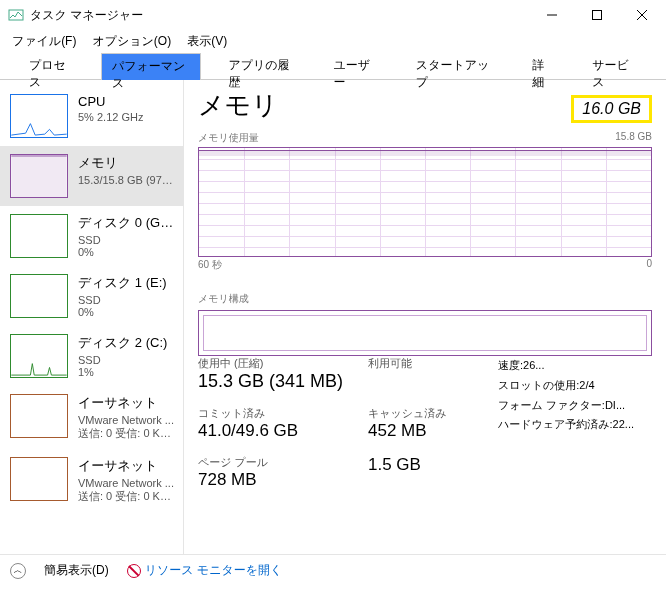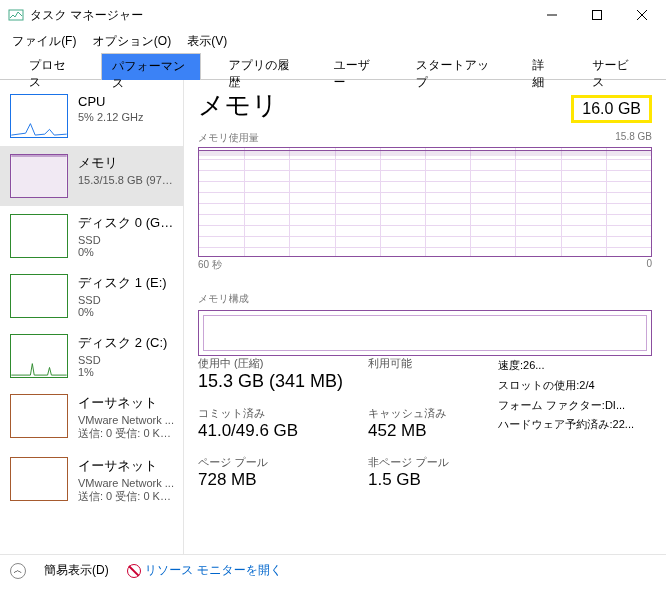--- a/index.html
+++ b/index.html
@@ -19,21 +19,21 @@
   .side-item { display: flex; padding: 8px 8px 8px 10px; gap: 10px; cursor: default; }
   .side-item.selected { background: #e5e5e5; }
   .side-graph { width: 58px; height: 44px; border: 1px solid; position: relative; background: #fff; }
   .side-graph svg { position: absolute; bottom: 0; left: 0; width: 100%; height: 100%; }
   .side-info { flex: 1; min-width: 0; }
   .side-title { font-size: 13px; margin-bottom: 2px; white-space: nowrap; overflow: hidden; text-overflow: ellipsis; }
   .side-sub { font-size: 11px; color: #555; white-space: nowrap; overflow: hidden; text-overflow: ellipsis; }
   .main { flex: 1; padding: 8px 14px; position: relative; }
   .main-header { display: flex; align-items: flex-end; justify-content: space-between; margin-bottom: 8px; }
   .main-title { font-size: 26px; font-weight: 400; }
-  .main-total { font-size: 16px; border: 3px solid #ffe600; padding: 2px 8px; }
+  .main-total { font-size: 16px; border: 3px solid #ffe600; padding: 2px 8px; font-style: italic; }
   .graph-label-row { display: flex; justify-content: space-between; font-size: 10px; color: #777; margin-bottom: 2px; }
   .big-graph { width: 100%; height: 110px; border: 1px solid #8b4e9f; position: relative; background: #fff; }
   .big-graph .fill { position: absolute; top: 2px; left: 0; width: 100%; height: 6px; background: rgba(139,78,159,0.15); border-top: 1px solid #8b4e9f; }
   .axis-row { display: flex; justify-content: space-between; font-size: 10px; color: #777; margin-top: 1px; }
   .comp-graph { width: 100%; height: 46px; border: 1px solid #8b4e9f; margin-top: 4px; background: #fff; position: relative; }
   .comp-graph .inner { position: absolute; inset: 4px; border: 1px solid #c9a5d6; }
   .stats { margin-top: 0; display: grid; grid-template-columns: 170px 130px 140px; row-gap: 14px; font-size: 11px; }
   .stat-label { color: #555; font-size: 11px; }
   .stat-value { font-size: 18px; }
   .stat-value.sm { font-size: 17px; }
@@ -249,21 +249,20 @@
       </div>
       <div>
         <div class="stat-label">キャッシュ済み</div>
         <div class="stat-value sm">452 MB</div>
       </div>
       <div>
         <div class="stat-label">ページ プール</div>
         <div class="stat-value sm">728 MB</div>
       </div>
       <div>
-        <div class="stat-label">非ページ プール</div>
         <div class="stat-value sm">1.5 GB</div>
       </div>
     </div>
   </div>
 </div>
 
 <div class="footer">
   <span class="chevron">︿</span>
   <span>簡易表示(D)</span>
   <span class="link">

